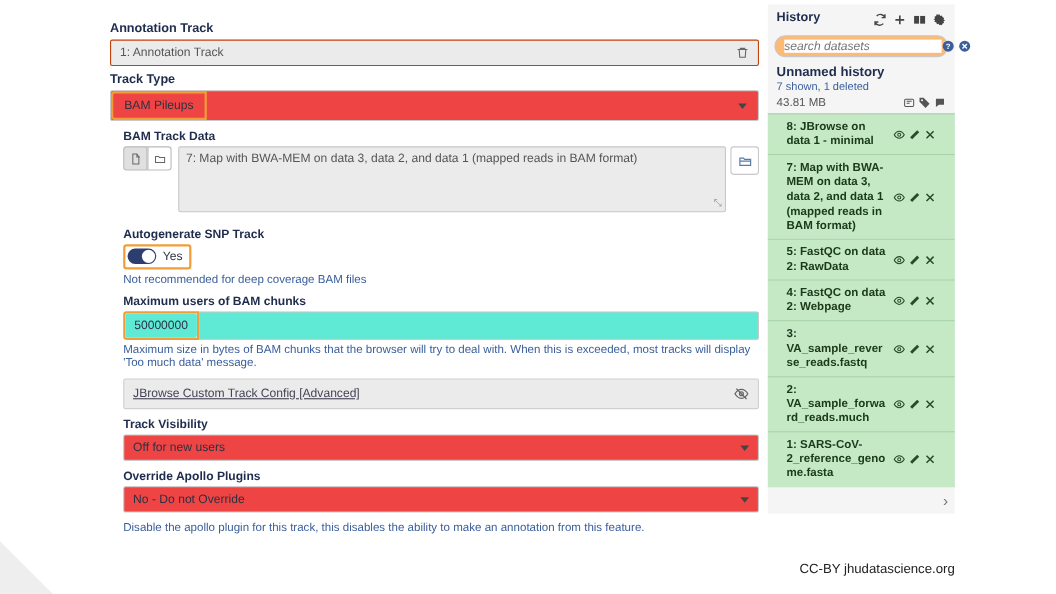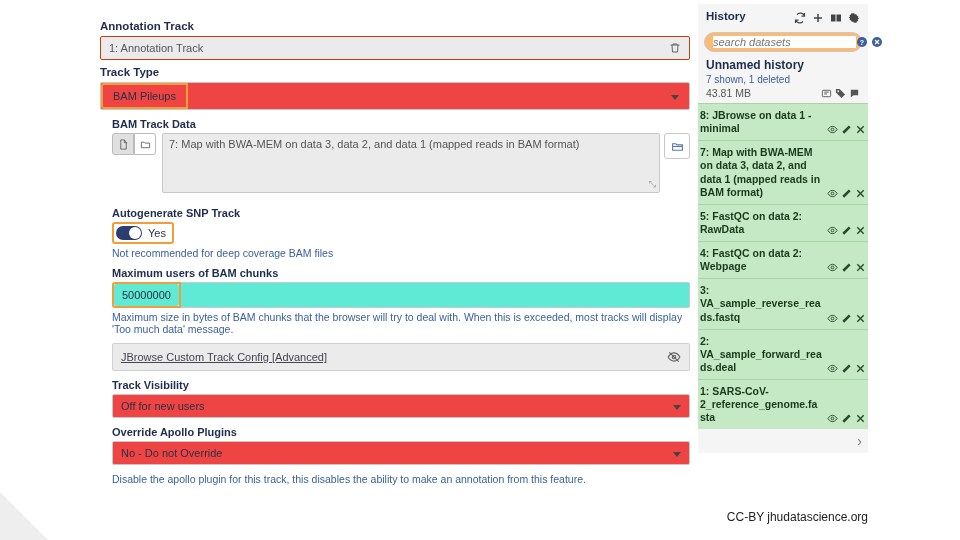--- a/index.html
+++ b/index.html
@@ -32,21 +32,21 @@
 .panel-head { display: flex; justify-content: space-between; align-items: center; padding: 6px 8px; }
 .panel-head .ico-row { display: flex; gap: 6px; color: #444; font-size: 12px; }
 .searchwrap { margin: 0 6px 6px; display: flex; align-items: center; background: #fdba74; border: 1px solid #c8c8c8; border-radius: 12px; padding: 3px 8px; }
 .searchwrap input { border: none; outline: none; flex: 1; font-size: 11px; font-style: italic; color: #888; }
 .searchicons { display: flex; gap: 3px; color: #3a5f9c; font-size: 12px; }
 .hist-meta { padding: 0 8px 4px; }
 .hist-title { font-weight: 700; color: #1f2c4d; font-size: 12px; }
 .hist-sub { color: #3a5f9c; font-size: 10px; margin: 2px 0; }
 .hist-size-row { display: flex; justify-content: space-between; align-items: center; font-size: 10.5px; color: #555; }
 .tagicons { display: flex; gap: 3px; font-size: 11px; color: #555; }
-.ds { background: #c5e8c5; border-top: 1px solid #a8d4a8; padding: 5px 2px; display: flex; justify-content: space-between; align-items: flex-end; }
+.ds { background: #c5e8c5; border-top: 1px solid #a8d4a8; padding: 5px 17px; display: flex; justify-content: space-between; align-items: center; }
 .ds-title { font-weight: 700; color: #1a3a1a; font-size: 10.5px; line-height: 1.25; flex: 1; padding-right: 4px; word-break: break-word; }
 .ds-icons { display: flex; gap: 3px; color: #2a4a2a; font-size: 11px; flex-shrink: 0; }
 .panel-foot { display: flex; justify-content: flex-end; padding: 4px 6px; color: #777; font-size: 14px; }
 .attribution { position: absolute; right: 92px; bottom: 16px; font-size: 12px; color: #222; }
 .bl-tri { position: absolute; left: 0; bottom: 0; width: 0; height: 0; border-left: 48px solid #eee; border-top: 48px solid transparent; }
 svg { display: block; }
 </style>
 </head>
 <body>
 
@@ -309,21 +309,21 @@
             </svg>
           </span>
       <span>
             <svg width="11" height="11" viewBox="0 0 24 24" stroke="currentColor" stroke-width="3">
               <path d="M5 5l14 14M19 5L5 19"></path>
             </svg>
           </span>
     </span>
       </div>
       <div class="ds">
-    <span class="ds-title">2: VA_sample_forward_reads.deal</span>
+    <span class="ds-title">2: VA_sample_forward_reads.much</span>
     <span class="ds-icons">
       <span>
             <svg width="11" height="11" viewBox="0 0 24 24" fill="none" stroke="currentColor" stroke-width="2">
               <path d="M2 12s4-7 10-7 10 7 10 7-4 7-10 7-10-7-10-7z"></path>
               <circle cx="12" cy="12" r="3"></circle>
             </svg>
           </span>
       <span>
             <svg width="11" height="11" viewBox="0 0 24 24" fill="currentColor">
               <path d="M3 17l4 4L21 7l-4-4L3 17z"></path>

